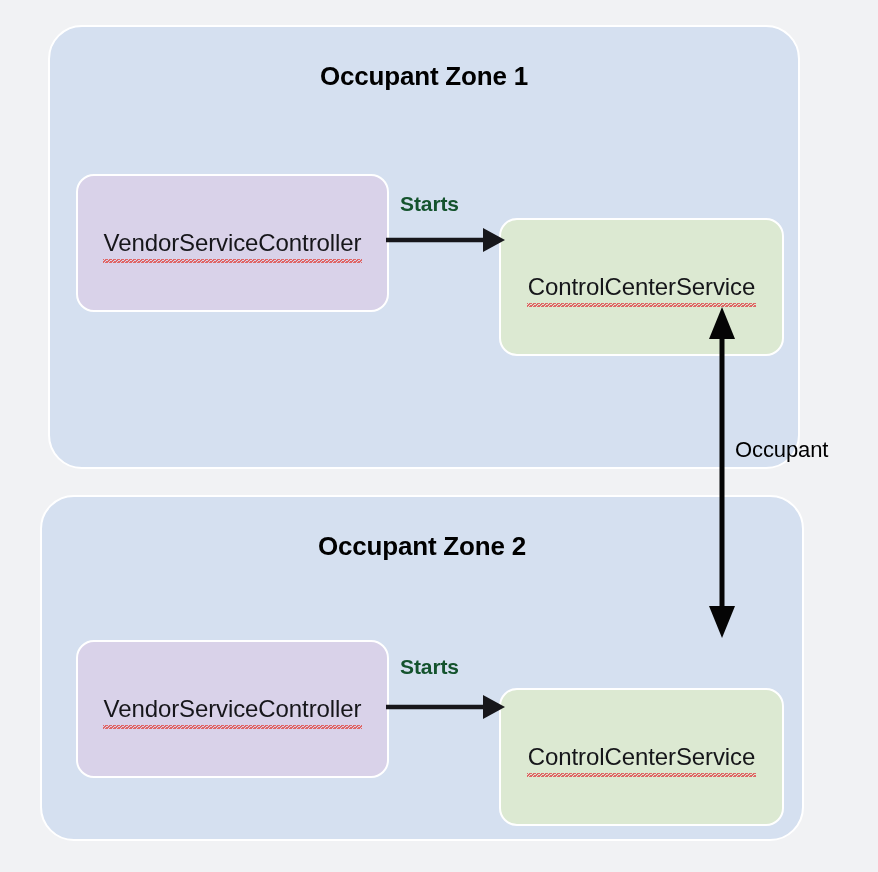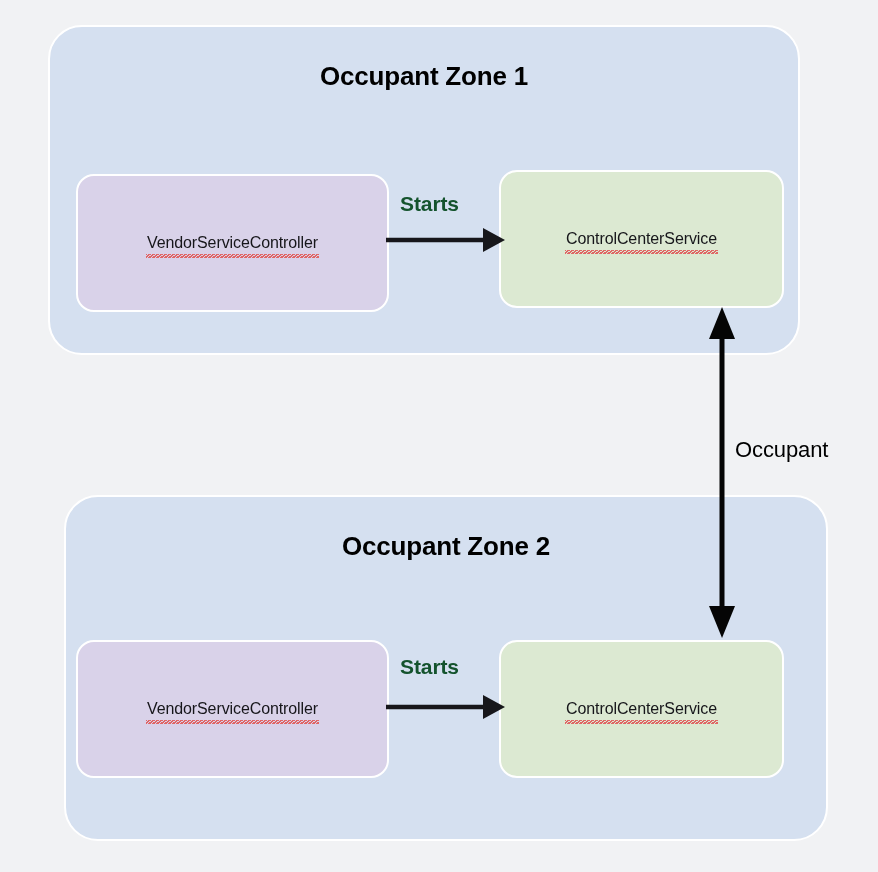--- a/index.html
+++ b/index.html
@@ -20,22 +20,22 @@
   }
 
   
   .zone {
     position: absolute;
     background: #d5e0f0;
     border: 2px solid #ffffff;
     border-radius: 34px;
     box-sizing: border-box;
   }
-  #zone-1 { left: 48px;  top: 25px;  width: 752px; height: 330px; }
-  #zone-2 { left: 64px;  top: 495px; width: 764px; height: 346px; }
+  #zone-1 { left: 48px;  top: 25px;  width: 752px; height: 444px; }
+  #zone-2 { left: 40px;  top: 495px; width: 764px; height: 346px; }
 
   .zone-title {
     position: absolute;
     top: 34px;
     left: 0;
     width: 100%;
     text-align: center;
     font-size: 26px;
     font-weight: bold;
     color: #000000;
@@ -46,21 +46,21 @@
   .node {
     position: absolute;
     border: 2px solid #ffffff;
     border-radius: 18px;
     box-sizing: border-box;
     display: flex;
     align-items: center;
     justify-content: center;
   }
   .node-label {
-    font-size: 16px;
+    font-size: 24px;
     color: #16161a;
     letter-spacing: -0.1px;
     white-space: nowrap;
     position: relative;
   }
   
   .node-label::after {
     content: "";
     position: absolute;
     left: -1px;
@@ -72,21 +72,21 @@
         135deg,
         #e06666 0px, #e06666 1px,
         rgba(0,0,0,0) 1px, rgba(0,0,0,0) 2px
       );
     background-repeat: repeat-x;
     background-size: 4px 4px;
     background-position: 0 0;
   }
 
   .node.vendor { background: #d9d2e9; }
-  .node.control { background: #dce9d2; }
+  .node.control { background: #dce9d2; margin-top: 48px; }
 
   #vendor-1  { left: 76px;  top: 174px; width: 313px; height: 138px; }
   #control-1 { left: 499px; top: 170px; width: 285px; height: 138px; }
   #vendor-2  { left: 76px;  top: 640px; width: 313px; height: 138px; }
   #control-2 { left: 499px; top: 640px; width: 285px; height: 138px; }
 
   
   .arrow-svg {
     position: absolute;
     overflow: visible;

